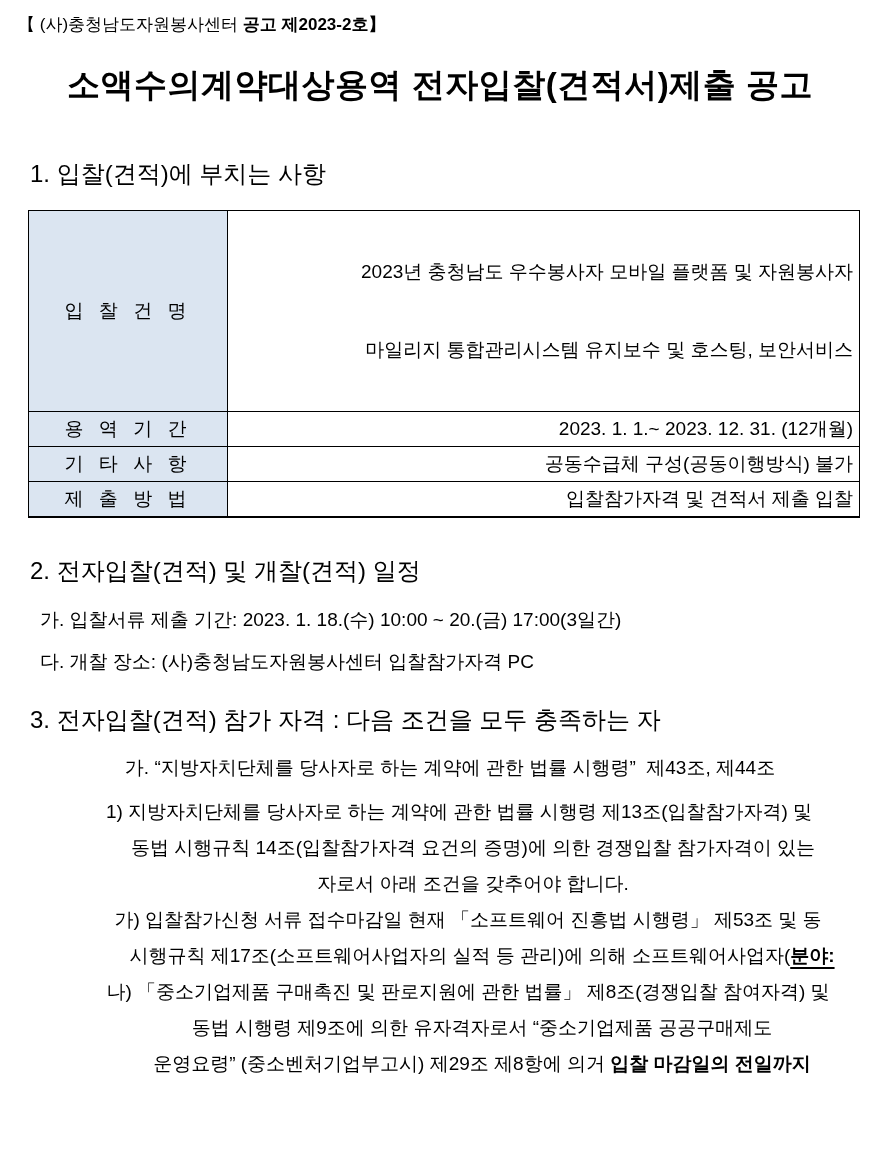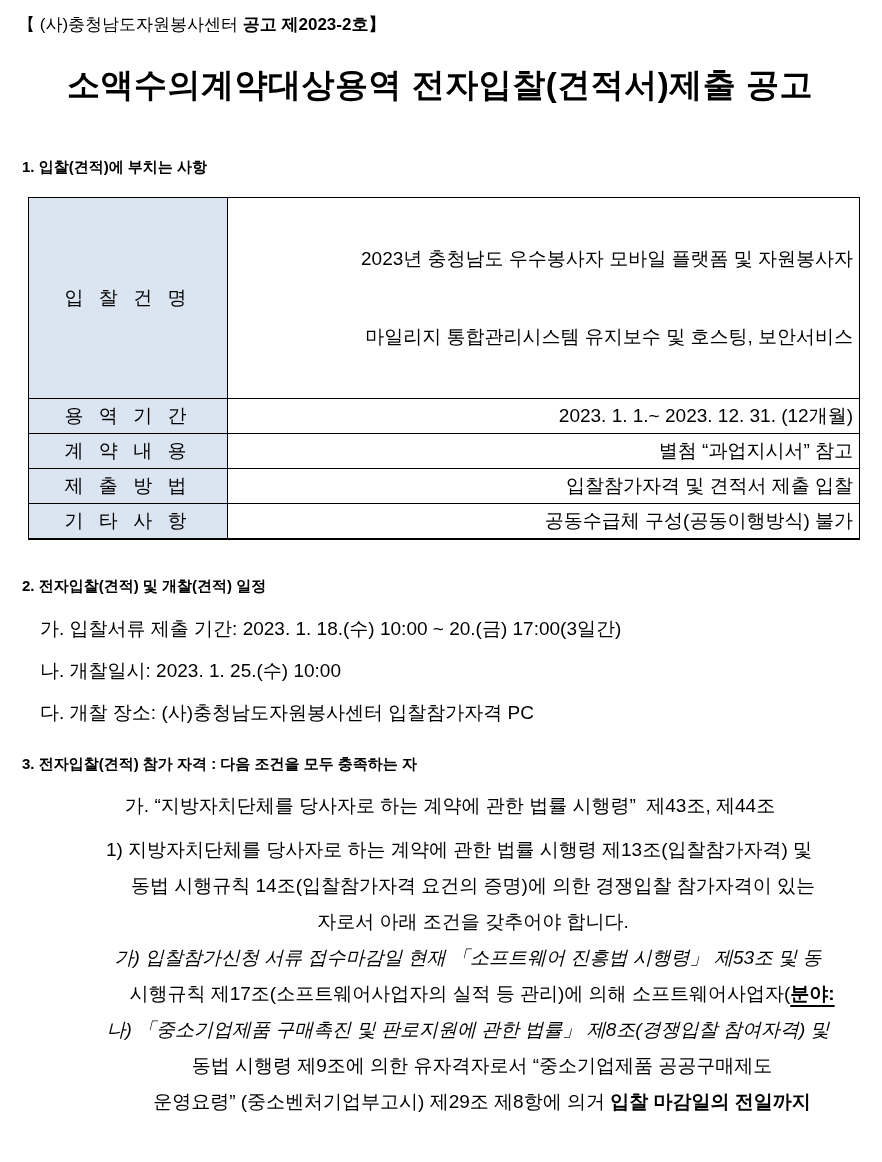--- a/index.html
+++ b/index.html
@@ -4,42 +4,42 @@
 <style>
   html,body{margin:0;padding:0;}
   body{
     width:882px;height:1162px;overflow:hidden;
     background:#ffffff;color:#000000;
     font-family:"Liberation Sans","DejaVu Sans",sans-serif;
   }
   .page{box-sizing:border-box;width:882px;height:910px;padding:14px 20px 0 18px;border-radius:23px;}
   .notice{font-size:17px;line-height:22px;white-space:pre-wrap;}
   .title{font-size:33px;font-weight:bold;text-align:center;margin:27px 0 0 0;letter-spacing:.5px;}
-  .h{font-size:15px;font-weight:bold;margin:4px;white-space:pre-wrap;}
+  .h{font-size:24px;font-weight:normal;margin:12px;white-space:pre-wrap;}
   .h-s1{margin-top:50px;}
   .h-s2{margin-top:37px;}
   .h-s3{margin-top:21px;}
   table.info{border-collapse:collapse;table-layout:fixed;width:832px;margin:20px 0 0 10px;}
   table.info th,table.info td{border:1px solid #000;font-size:19px;vertical-align:middle;}
   table.info tr:last-child th,table.info tr:last-child td{border-bottom:2px solid #000;}
   table.info th{
     width:196px;background:#dbe5f1;font-weight:normal;
     text-align:center;letter-spacing:5px;white-space:pre-wrap;
   }
   table.info td{padding:0 6px 0 15px;white-space:pre-wrap;text-align:right;}
   tr.rr{height:35px;padding-left:39px;}
   tr.r1{height:72px;}
   .cl{line-height:34px;}
   .s2wrap{margin-top:12px;}
   .s2i{font-size:19px;line-height:42px;padding-left:22px;white-space:pre-wrap;}
   .line{font-size:19px;line-height:36px;white-space:pre-wrap;text-align:center;}
   .ga{padding-left:20px;margin-top:14px;}
   .i1{padding-left:38px;margin-top:8px;}
   .i1c{padding-left:66px;}
-  .ig{padding-left:56px;font-style:italic;}
+  .ig{padding-left:56px;}
   .igc{padding-left:84px;}
   .b{font-weight:bold;}
   .bu{font-weight:bold;text-decoration:underline;text-underline-offset:5px;text-decoration-thickness:1.5px;}
 </style>
 </head>
 <body>
 
 <div class="page">
 
   <div class="notice"><span>【 (사)충청남도자원봉사센터 </span><span class="b">공고 제2023-2호】</span></div>
@@ -55,38 +55,33 @@
       <td>
         <div class="cl">2023년 충청남도 우수봉사자 모바일 플랫폼 및 자원봉사자</div>
         <div class="cl">마일리지 통합관리시스템 유지보수 및 호스팅, 보안서비스</div>
       </td>
     </tr>
     <tr class="rr">
       <th>용 역 기 간</th>
       <td>2023. 1. 1.~ 2023. 12. 31. (12개월)</td>
     </tr>
     <tr class="rr">
-      <th>계 약 내 용</th>
-      <td>별첨 “과업지시서” 참고</td>
+      <th>기 타 사 항</th>
+      <td>공동수급체 구성(공동이행방식) 불가</td>
     </tr>
     <tr class="rr">
       <th>제 출 방 법</th>
       <td>입찰참가자격 및 견적서 제출 입찰</td>
-    </tr>
-    <tr class="rr">
-      <th>기 타 사 항</th>
-      <td>공동수급체 구성(공동이행방식) 불가</td>
     </tr>
   </tbody>
     </table>
 
   <div class="h h-s2">2. 전자입찰(견적) 및 개찰(견적) 일정</div>
   <div class="s2wrap">
     <div class="s2i">가. 입찰서류 제출 기간: 2023. 1. 18.(수) 10:00 ~ 20.(금) 17:00(3일간)</div>
-    <div class="s2i">나. 개찰일시: 2023. 1. 25.(수) 10:00</div>
     <div class="s2i">다. 개찰 장소: (사)충청남도자원봉사센터 입찰참가자격 PC</div>
   </div>
 
   <div class="h h-s3">3. 전자입찰(견적) 참가 자격 : 다음 조건을 모두 충족하는 자</div>
 
   <div class="line ga">가. “지방자치단체를 당사자로 하는 계약에 관한 법률 시행령”  제43조, 제44조</div>
 
   <div class="line i1">1) 지방자치단체를 당사자로 하는 계약에 관한 법률 시행령 제13조(입찰참가자격) 및</div>
   <div class="line i1c">동법 시행규칙 14조(입찰참가자격 요건의 증명)에 의한 경쟁입찰 참가자격이 있는</div>
   <div class="line i1c">자로서 아래 조건을 갖추어야 합니다.</div>

